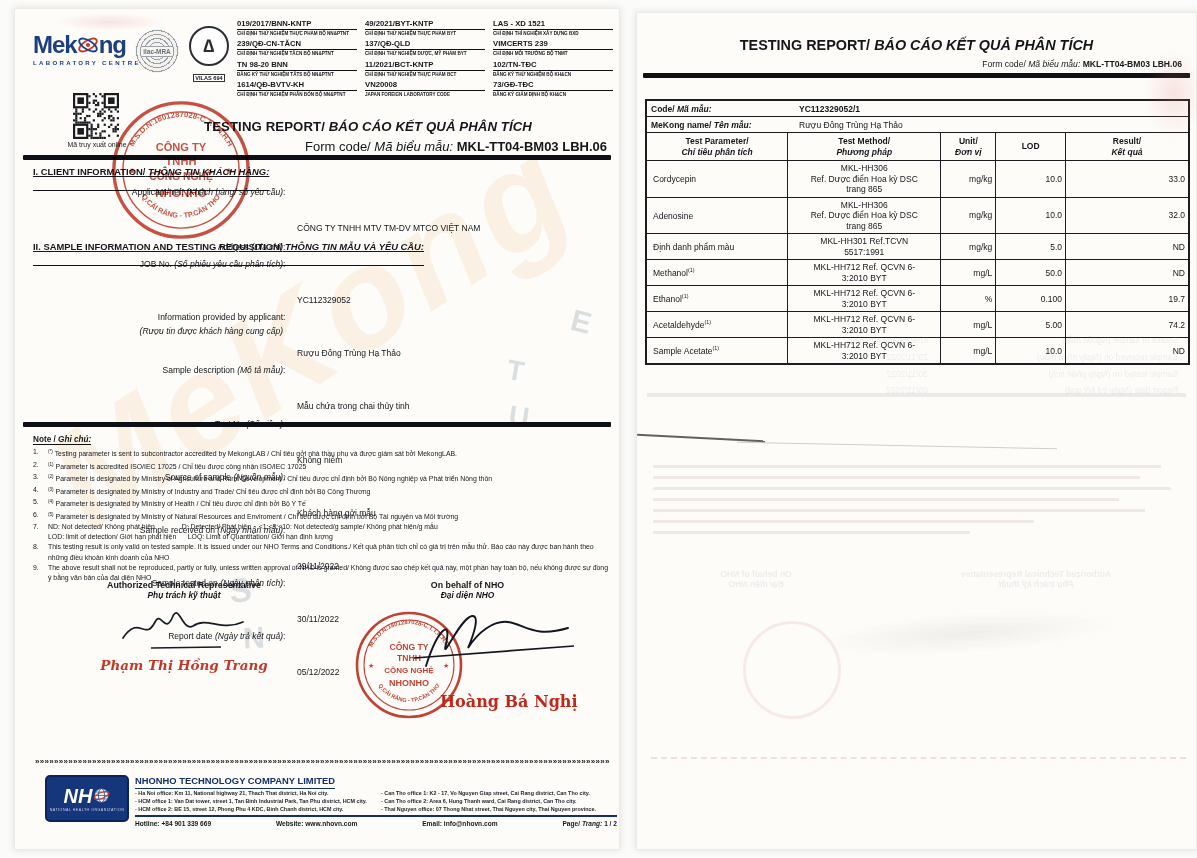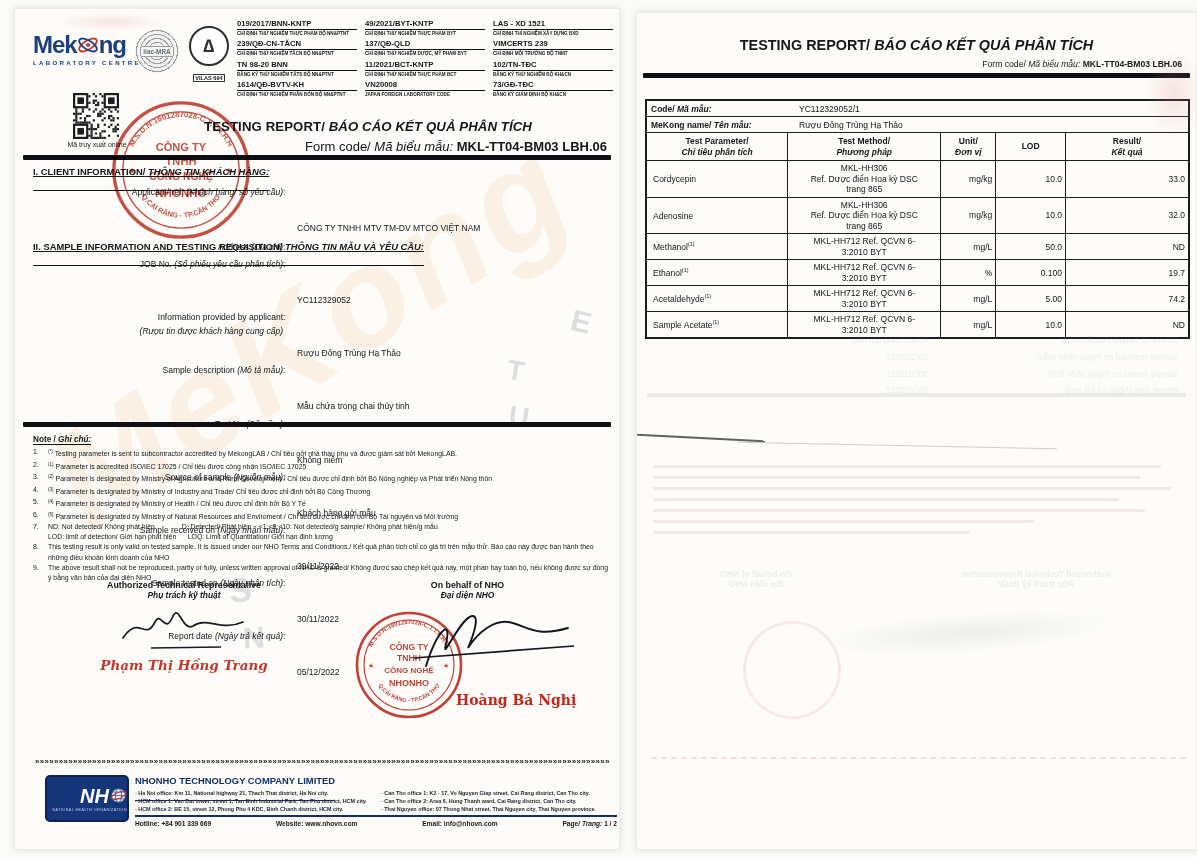--- a/index.html
+++ b/index.html
@@ -59,34 +59,34 @@
   .ntext sup { font-size:4.6px; }
   .ntext sup:empty { display:none; }
 
   
   .sig-block { position:absolute; top:571px; text-align:center; }
   #sig-left { left:48px; width:242px; }
   #sig-right { left:325px; width:255px; height:170px; }
   .sig-title { font-size:8.8px; font-weight:bold; }
   .sig-sub { font-size:8.4px; font-weight:bold; font-style:italic; }
   .sig-name-left { color:#c2392c; font-family:"DejaVu Serif",serif; font-style:italic; font-weight:bold; font-size:13.5px; margin-top:3px; }
-  .sig-name-right { position:absolute; left:116px; top:112px; color:#c0281e; font-family:"DejaVu Serif",serif; font-weight:bold; font-size:14px; white-space:nowrap; }
+  .sig-name-right { position:absolute; left:100px; top:112px; color:#c0281e; font-family:"DejaVu Serif",serif; font-weight:bold; font-size:16px; white-space:nowrap; }
   .stamp { position:absolute; mix-blend-mode:multiply; }
   #stamp-sig { left:14px; top:30px; width:110px; height:110px; opacity:.95; }
   #stamp-top { left:95px; top:90px; width:142px; height:142px; opacity:.88; z-index:5; }
   .sig-svg { display:block; margin:2px auto 0; }
   #sig-right .sig-svg { position:absolute; left:70px; top:26px; }
 
   
   .arrows { position:absolute; left:20px; right:10px; top:748px; font-size:8px; font-weight:bold; letter-spacing:.3px; color:#15181d; overflow:hidden; white-space:nowrap; line-height:9px; }
   .nho-logo { position:absolute; left:30px; top:766px; width:84px; height:47px; background:#16367c; border:2px solid #0d2257; border-radius:5px;
-              color:#fff; display:flex; flex-direction:column; align-items:flex-end; justify-content:center; }
+              color:#fff; display:flex; flex-direction:column; align-items:center; justify-content:center; }
   .nho-text { font-size:20px; font-weight:bold; font-style:italic; line-height:20px; display:flex; align-items:center; gap:1px; }
   .nho-cap { font-size:3.6px; letter-spacing:.5px; margin-top:2px; color:#c9d4ea; }
-  .f-company { position:absolute; left:120px; top:766px; font-size:9.4px; font-weight:bold; color:#14306b; border-bottom:1.6px solid #14306b; padding-bottom:14px; }
+  .f-company { position:absolute; left:120px; top:766px; font-size:9.4px; font-weight:bold; color:#14306b; border-bottom:1.6px solid #14306b; padding-bottom:2px; }
   .f-addr { position:absolute; left:120px; top:781px; width:482px; display:flex; gap:10px; font-size:5.4px; font-weight:bold; color:#23272e; line-height:7.8px; }
   .f-addr > div { flex:1; }
   .f-rule { position:absolute; left:120px; top:806px; width:482px; height:1.7px; background:#14306b; }
   .f-line { position:absolute; left:120px; top:811px; width:482px; display:flex; justify-content:space-between; font-size:6.6px; font-weight:bold; }
   .f-line .vi { font-style:italic; }
 
   
   .wm { position:absolute; font-weight:bold; font-style:italic; pointer-events:none; }
   #wm-main { left:0px; top:240px; width:600px; font-size:140px; color:rgba(231,148,62,.11); transform:rotate(-33deg); letter-spacing:6px; }
   .wm-letter { position:absolute; color:rgba(125,136,150,.26); font-weight:bold; pointer-events:none; }
@@ -95,21 +95,21 @@
   
   .doc-title2 { position:absolute; left:0; top:24px; width:100%; text-align:center; font-size:14.4px; font-weight:bold; }
   .doc-title2 .vi { font-style:italic; }
   .formcode2 { position:absolute; right:14px; top:46px; font-size:8.6px; }
   .results { position:absolute; left:8px; top:86px; width:545px; border-collapse:collapse; font-size:8.5px; }
   .results td, .results th { border:1px solid #1c1d20; padding:2px 3px; vertical-align:middle; }
   .results { border:2px solid #1c1d20; }
   .results .meta td { text-align:left; padding:2.5px 4px; }
   .results .meta .mlbl { display:inline-block; width:148px; font-weight:bold; }
   .results .meta .vi { font-style:italic; }
-  .results .meta b { font-weight:normal; }
+  .results .meta b { font-weight:bold; }
   .results th { font-weight:bold; text-align:center; line-height:10.5px; padding:3px 2px; }
   .results th .vi { font-style:italic; display:block; font-weight:bold; }
   .results th .vi:empty { display:none; }
   .results td.param { text-align:left; padding-left:6px; }
   .results td.param sup { font-size:5.4px; }
   .results td.method { text-align:center; white-space:pre-line; line-height:10.5px; }
   .results td.c { text-align:right; }
   .col-param{width:142px;} .col-method{width:154px;} .col-unit{width:55px;} .col-lod{width:70px;} .col-res{width:124px;}
 
   
@@ -602,20 +602,28 @@
         <tr>
           <td class="param"><span>Adenosine</span><sup></sup></td>
           <td class="method">MKL-HH306
 Ref. Dược điển Hoa kỳ DSC
 trang 865</td>
           <td class="c">mg/kg</td>
           <td class="c">10.0</td>
           <td class="c">32.0</td>
         </tr>
 
+        <tr>
+          <td class="param"><span>Định danh phẩm màu</span><sup></sup></td>
+          <td class="method">MKL-HH301 Ref.TCVN
+5517:1991</td>
+          <td class="c">mg/kg</td>
+          <td class="c">5.0</td>
+          <td class="c">ND</td>
+        </tr>
 
         <tr>
           <td class="param"><span>Methanol</span><sup>(1)</sup></td>
           <td class="method">MKL-HH712 Ref. QCVN 6-
 3:2010 BYT</td>
           <td class="c">mg/L</td>
           <td class="c">50.0</td>
           <td class="c">ND</td>
         </tr>
 

